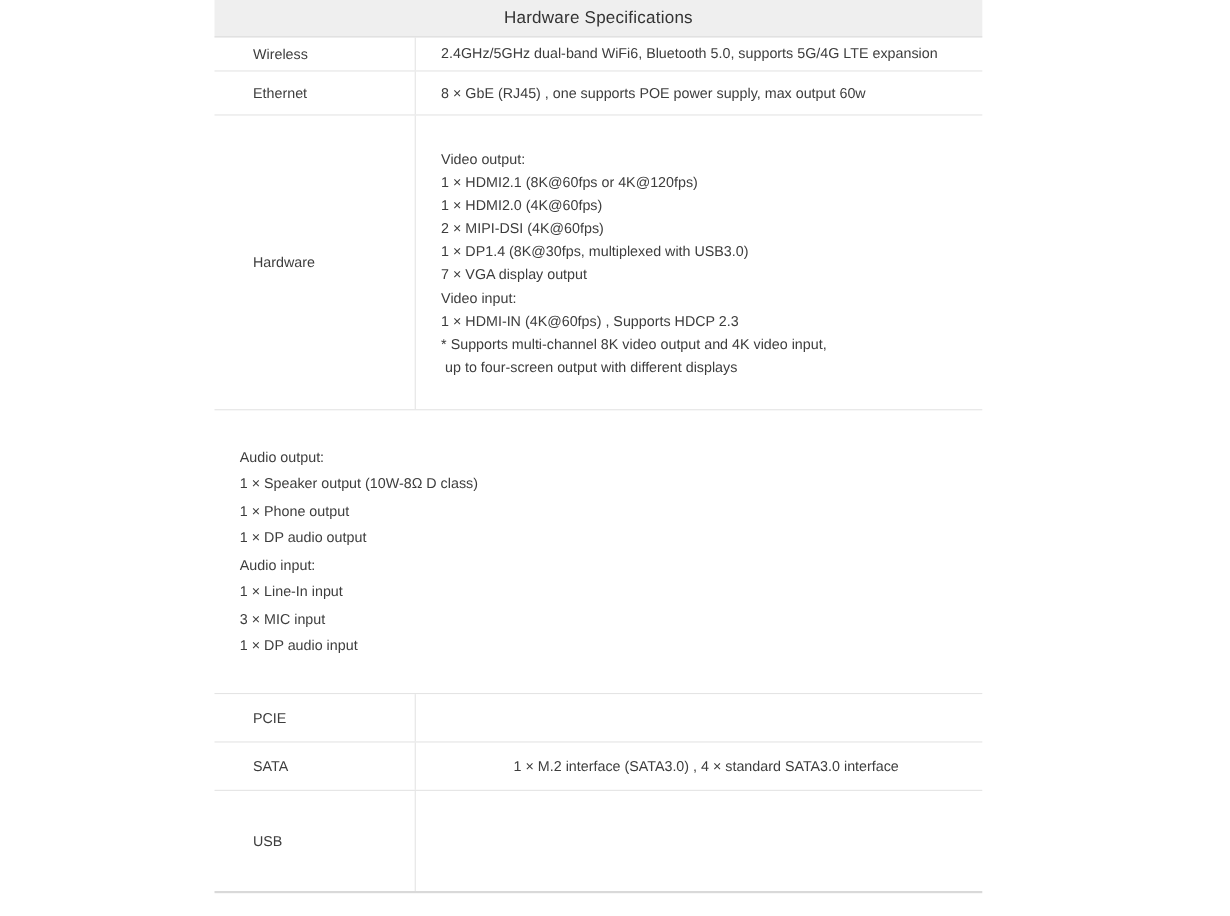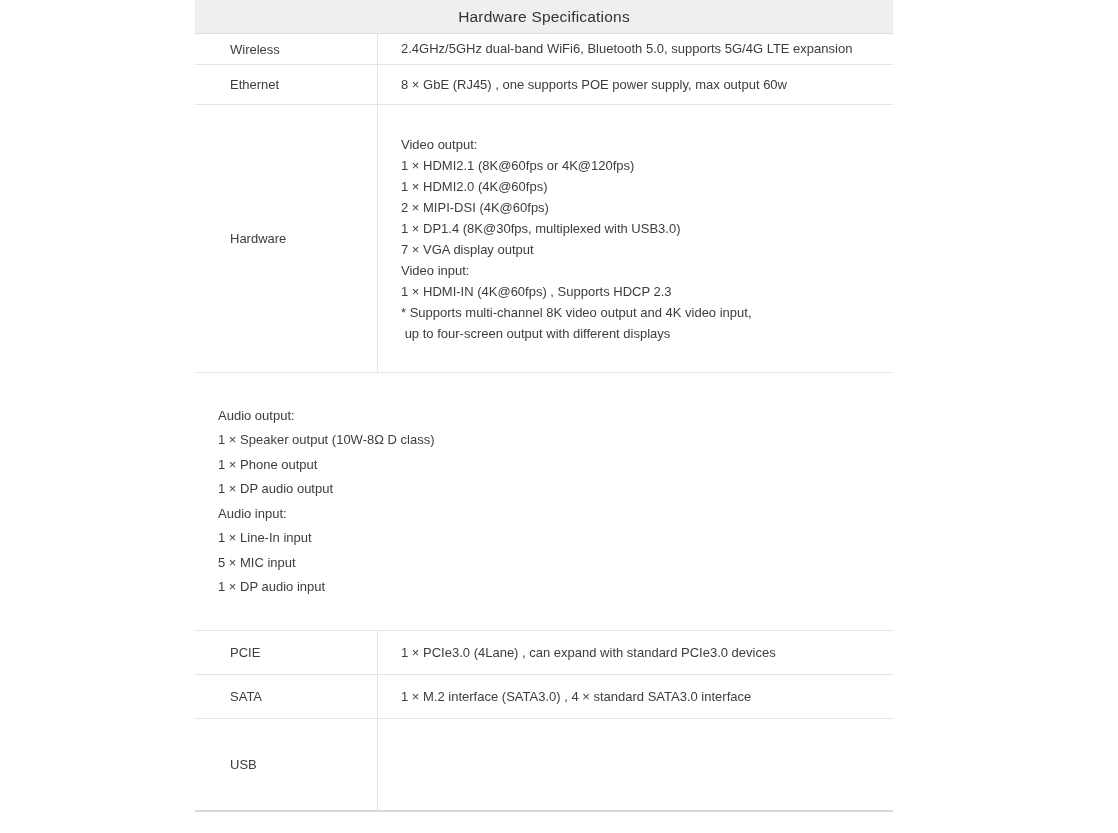--- a/index.html
+++ b/index.html
@@ -58,22 +58,22 @@
   .value-line{
     white-space:pre-wrap;
     line-height:20px;
   }
   .row-wireless{height:31px;}
   .row-ethernet{height:40px;justify-content:space-between;}
   .row-display{height:268px;}
   .row-display .value-line{line-height:21px;}
   .row-audio{height:258px;}
   .row-audio .value-line{line-height:24.5px;}
-  .row-pcie{height:44px;}
-  .row-sata{height:44px;}
+  .row-pcie{height:44px;gap:20px;}
+  .row-sata{height:44px;text-align:center;}
   .row-usb{height:93px;}
   .row-usb .value-line{line-height:24.5px;}
 </style>
 </head>
 <body>
 
 <div class="spec-table">
 
   <div class="table-header">Hardware Specifications</div>
 
@@ -108,30 +108,27 @@
   </div>
 
   <div class="row row-audio">
     <div class="value-cell">
         <div class="value-line">Audio output:</div>
         <div class="value-line">1 × Speaker output (10W-8Ω D class)</div>
         <div class="value-line">1 × Phone output</div>
         <div class="value-line">1 × DP audio output</div>
         <div class="value-line">Audio input:</div>
         <div class="value-line">1 × Line-In input</div>
-        <div class="value-line">5 × MIC input</div>
+        <div class="value-line">3 × MIC input</div>
         <div class="value-line">1 × DP audio input</div>
       </div>
   </div>
 
   <div class="row row-pcie">
     <div class="label-cell">PCIE</div>
-    <div class="value-cell">
-        <div class="value-line">1 × PCIe3.0 (4Lane) , can expand with standard PCIe3.0 devices</div>
-      </div>
   </div>
 
   <div class="row row-sata">
     <div class="label-cell">SATA</div>
     <div class="value-cell">
         <div class="value-line">1 × M.2 interface (SATA3.0) , 4 × standard SATA3.0 interface</div>
       </div>
   </div>
 
   <div class="row row-usb">

